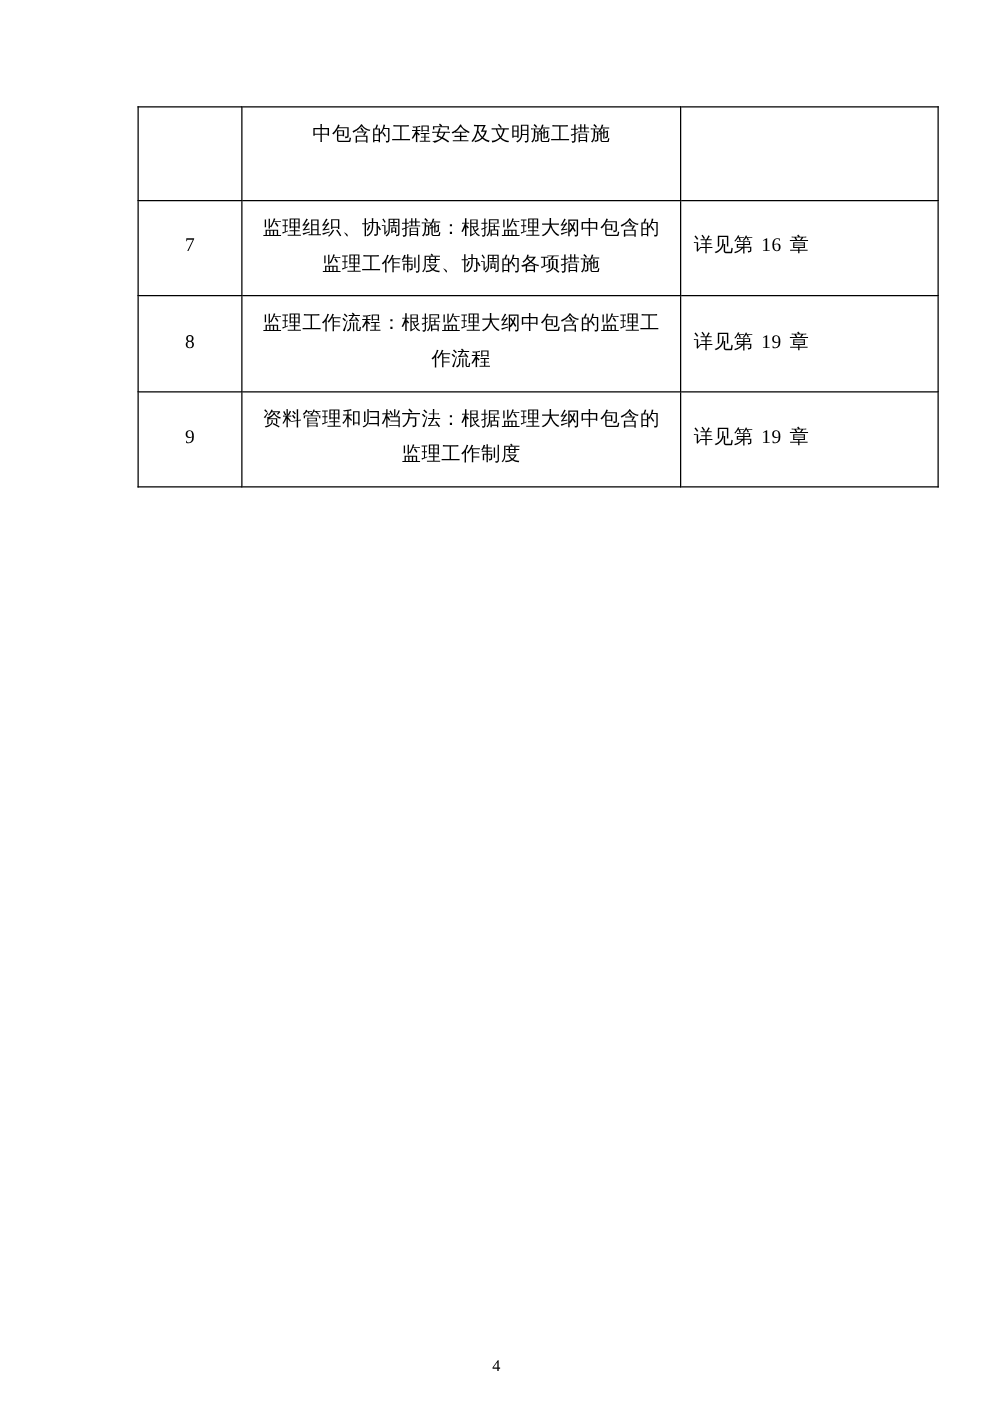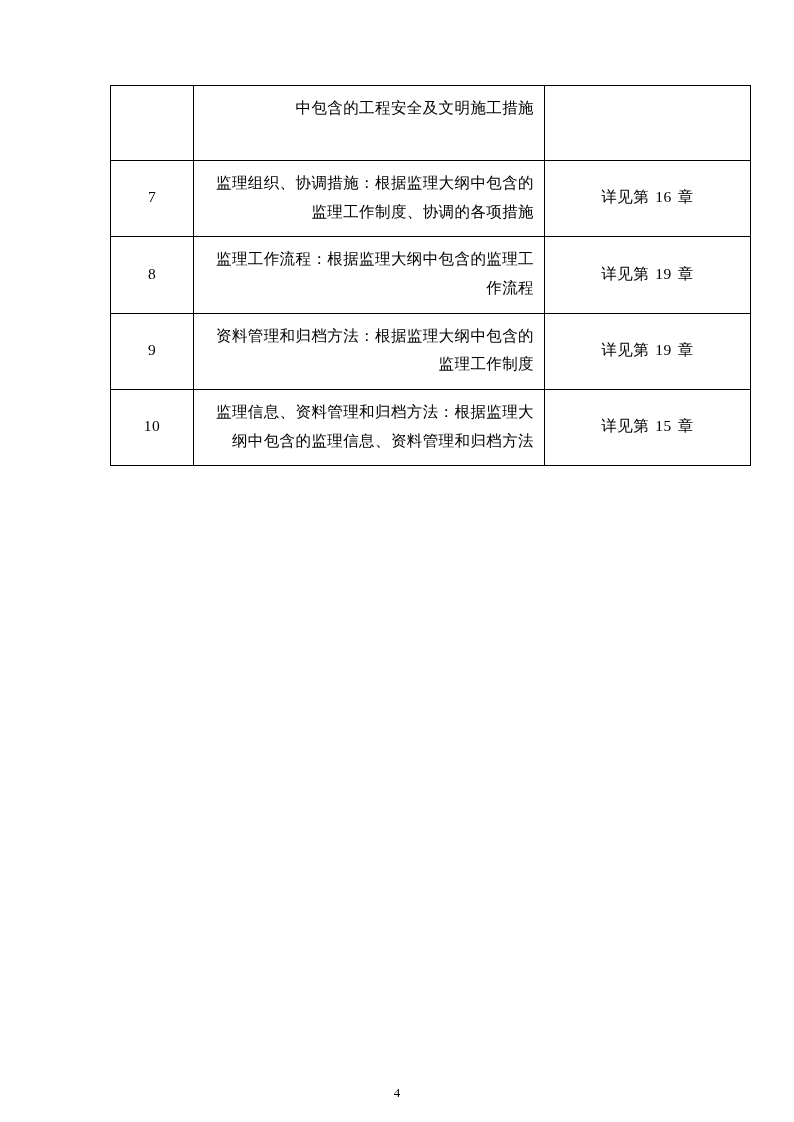--- a/index.html
+++ b/index.html
@@ -39,25 +39,25 @@
     letter-spacing: 0.4px;
   }
   .col-num {
     width: 62px;
     text-align: center;
     vertical-align: middle !important;
     font-family: "Liberation Serif", "DejaVu Serif", serif;
   }
   .col-desc {
     width: 330px;
-    text-align: right;
+    text-align: center;
   }
   .col-ref {
     width: 185px;
-    text-align: center;
+    text-align: left;
     vertical-align: middle !important;
     white-space: nowrap;
     margin-left: 16px;
   }
   .ref-inner {
     display: inline-block;
     letter-spacing: 0.5px;
   }
   .ref-inner .num {
     margin: 0 6px;
@@ -116,29 +116,20 @@
       <tr>
         <td class="col-num">9</td>
         <td class="col-desc">资料管理和归档方法：根据监理大纲中包含的监理工作制度</td>
         <td class="col-ref">
           <span class="ref-inner">
             <span>详见第</span><span class="num">19</span><span>章</span>
           </span>
         </td>
       </tr>
 
-      <tr>
-        <td class="col-num">10</td>
-        <td class="col-desc">监理信息、资料管理和归档方法：根据监理大纲中包含的监理信息、资料管理和归档方法</td>
-        <td class="col-ref">
-          <span class="ref-inner">
-            <span>详见第</span><span class="num">15</span><span>章</span>
-          </span>
-        </td>
-      </tr>
 
 
 
     </tbody>
   </table>
 
   <div class="page-number">4</div>
 
 </div>
 

